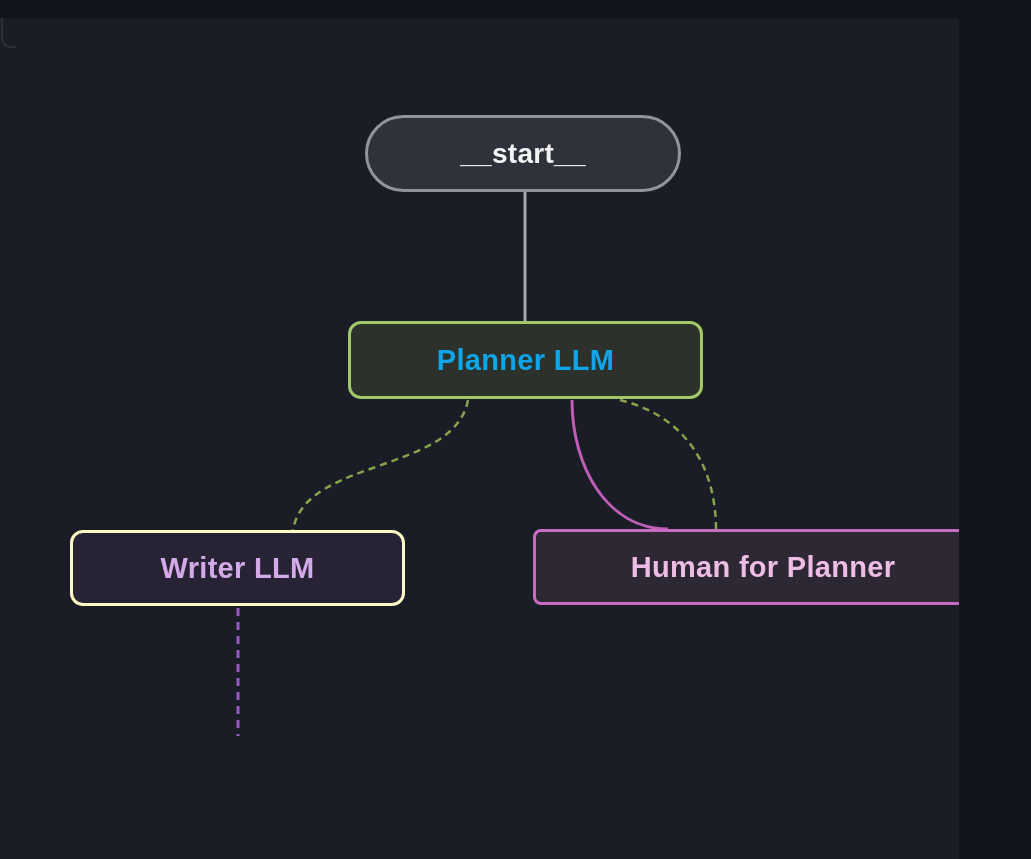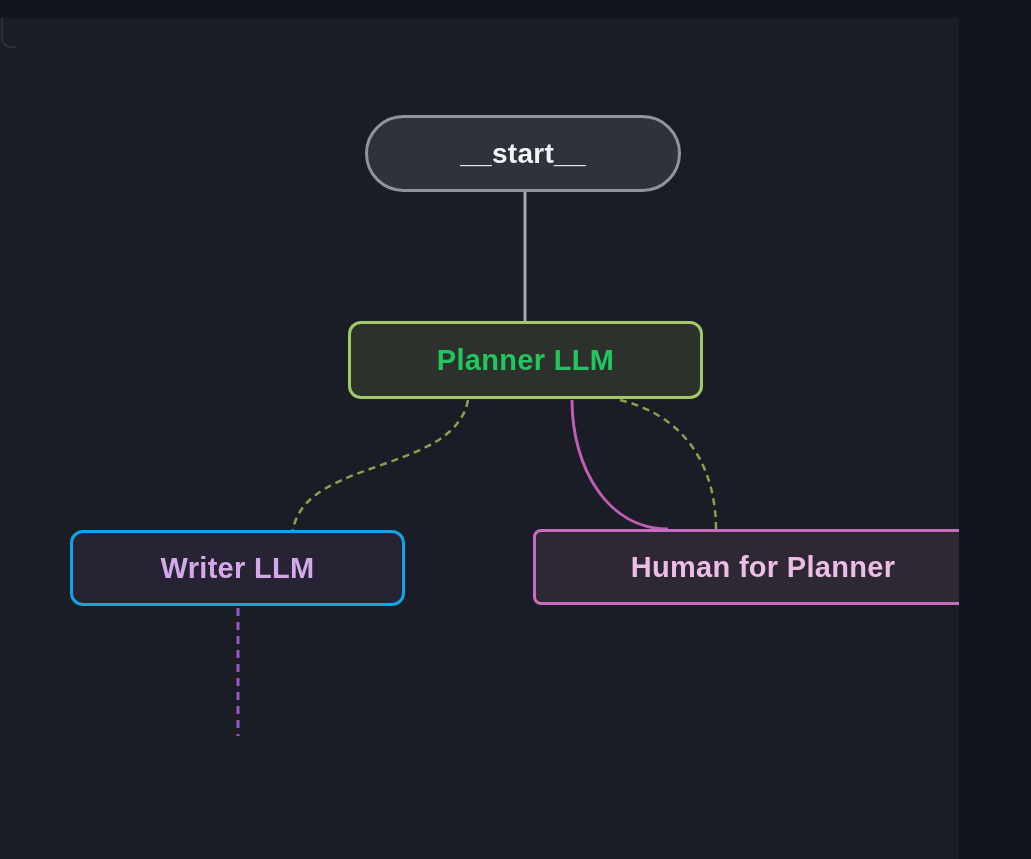--- a/index.html
+++ b/index.html
@@ -53,27 +53,27 @@
     background: #2e323a;
     color: #f3f4f6;
     font-size: 28px;
   }
   .node-planner {
     left: 348px; top: 303px;
     width: 355px; height: 78px;
     border: 3px solid #a2c968;
     border-radius: 13px;
     background: #2c322b;
-    color: #22c55e;
+    color: #0ea5e9;
     font-size: 29px;
   }
   .node-writer {
     left: 70px; top: 512px;
     width: 335px; height: 76px;
-    border: 3px solid #0ea5e9;
+    border: 3px solid #fef9c3;
     border-radius: 13px;
     background: #272334;
     color: #d3a9e9;
     font-size: 29px;
   }
   .node-human {
     left: 533px; top: 511px;
     width: 460px; height: 76px;
     border: 3px solid #c96cc1;
     border-radius: 8px;

